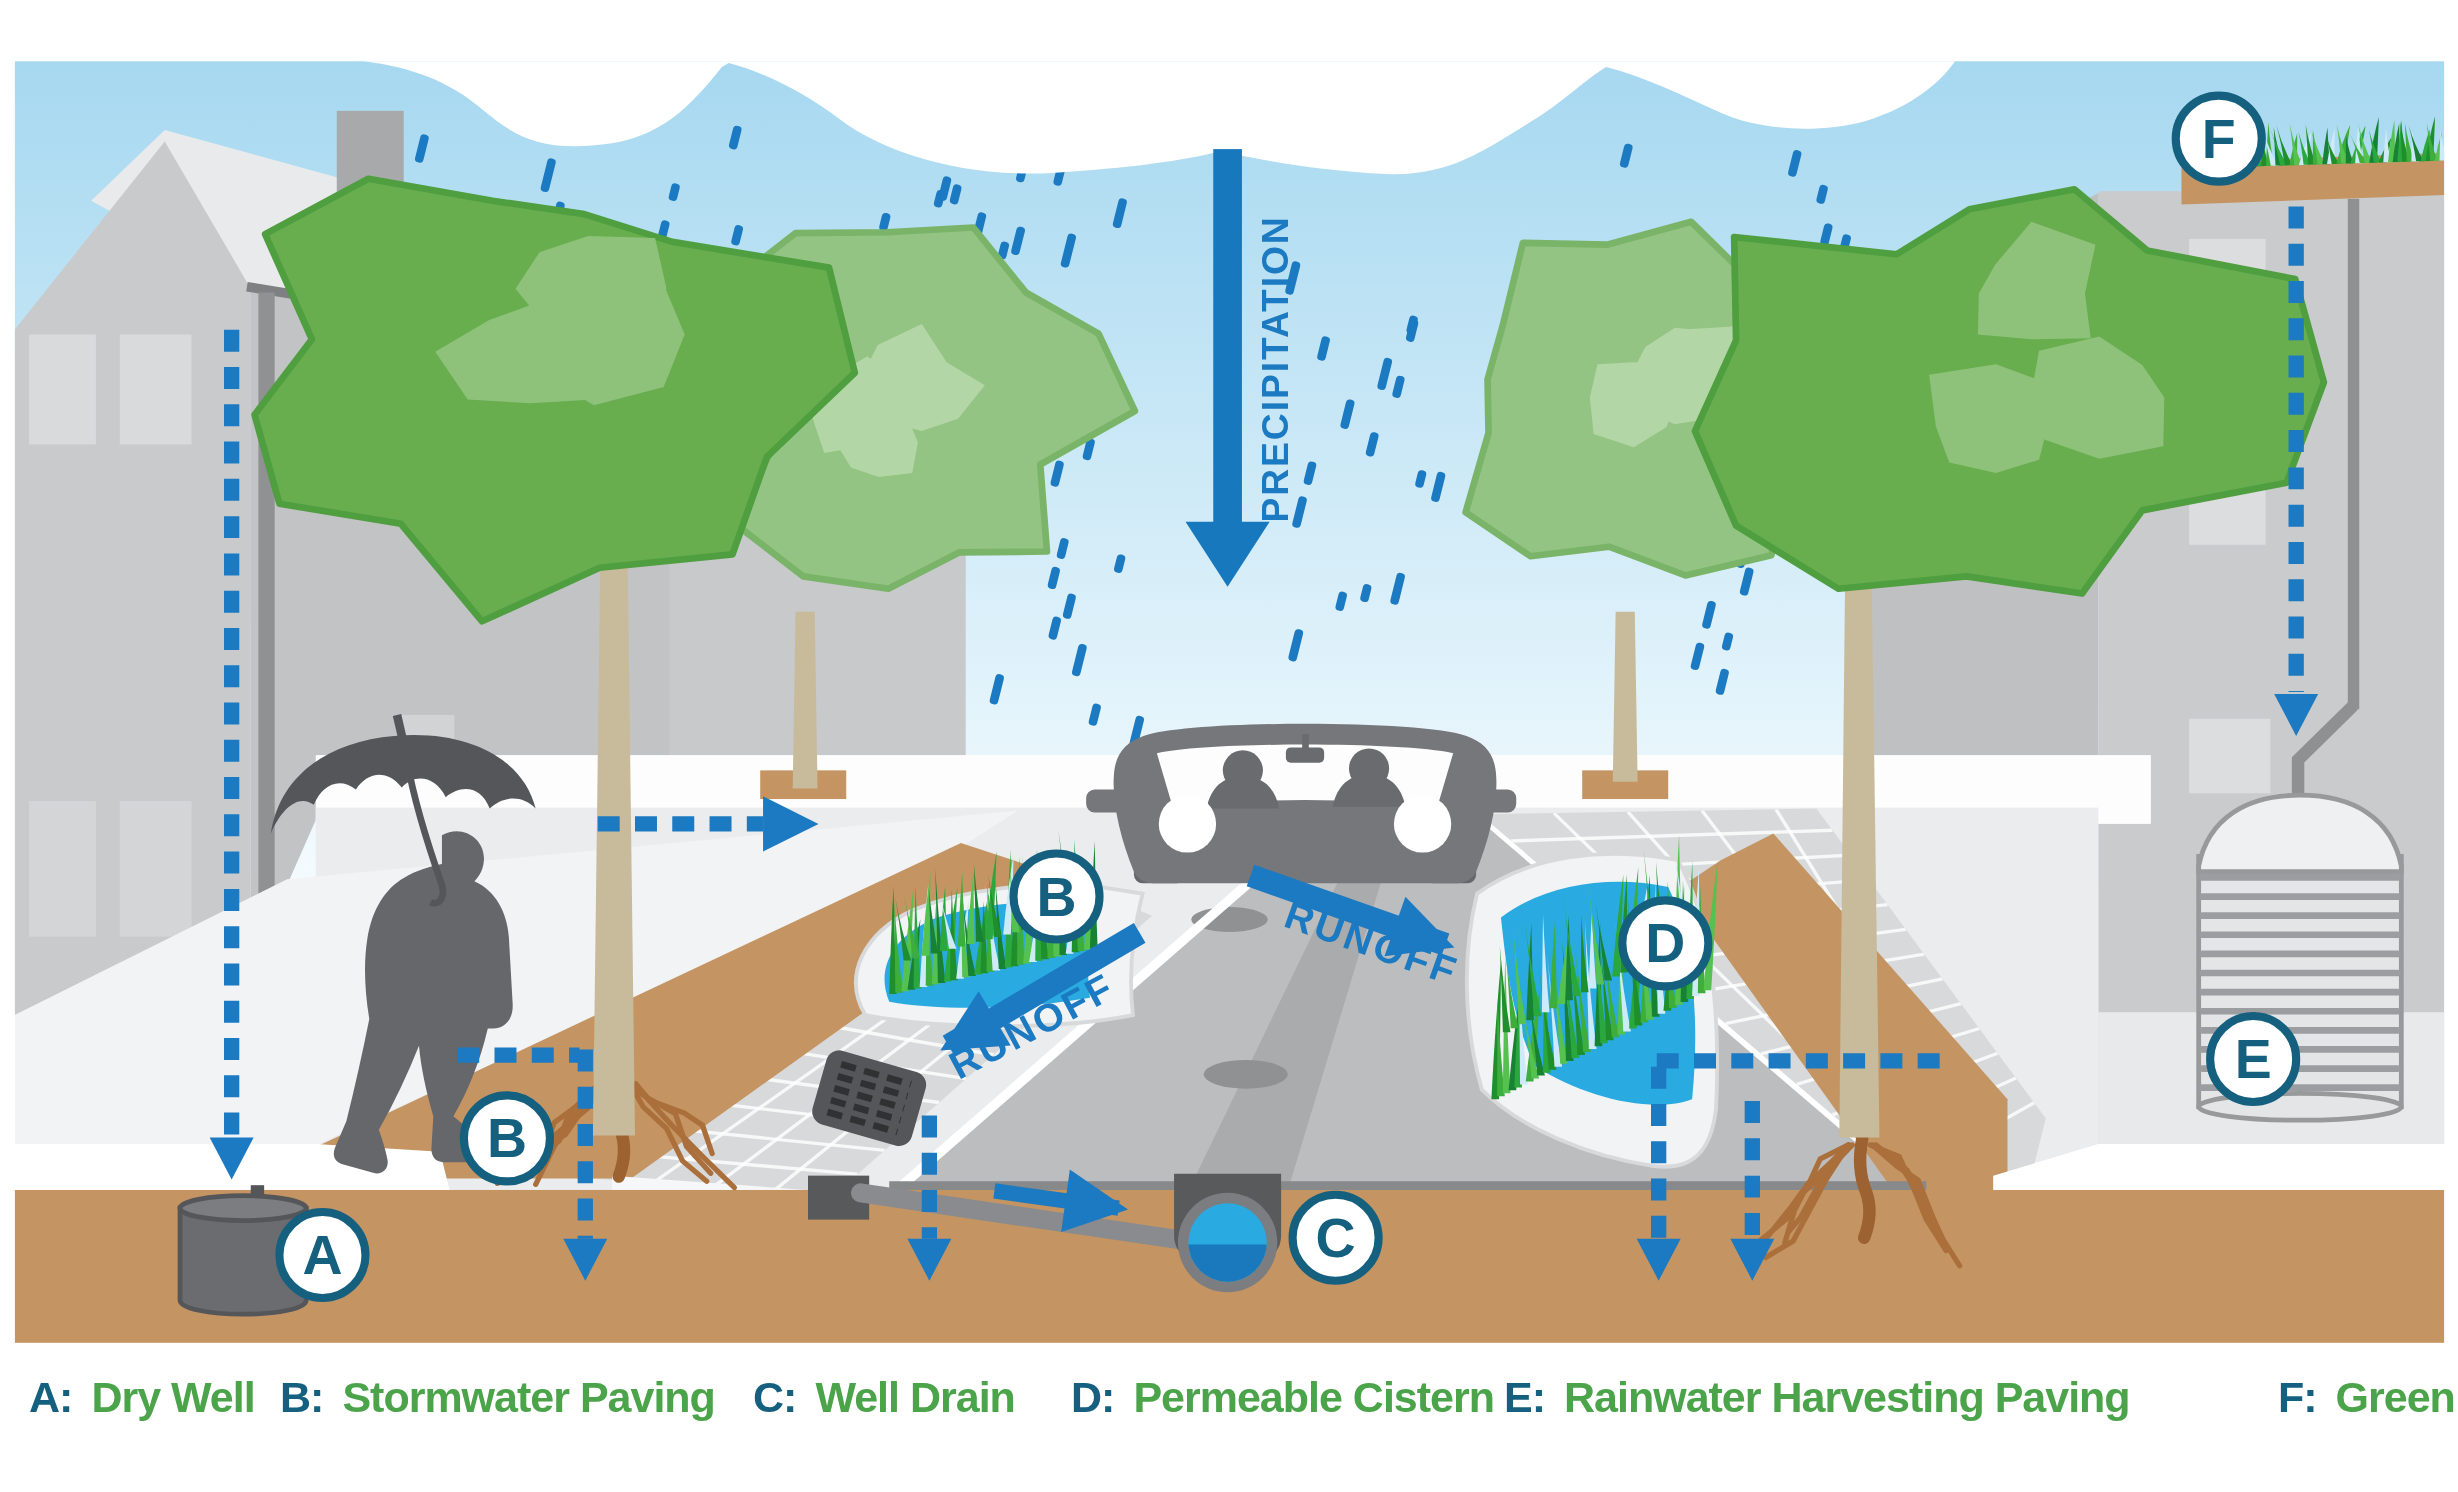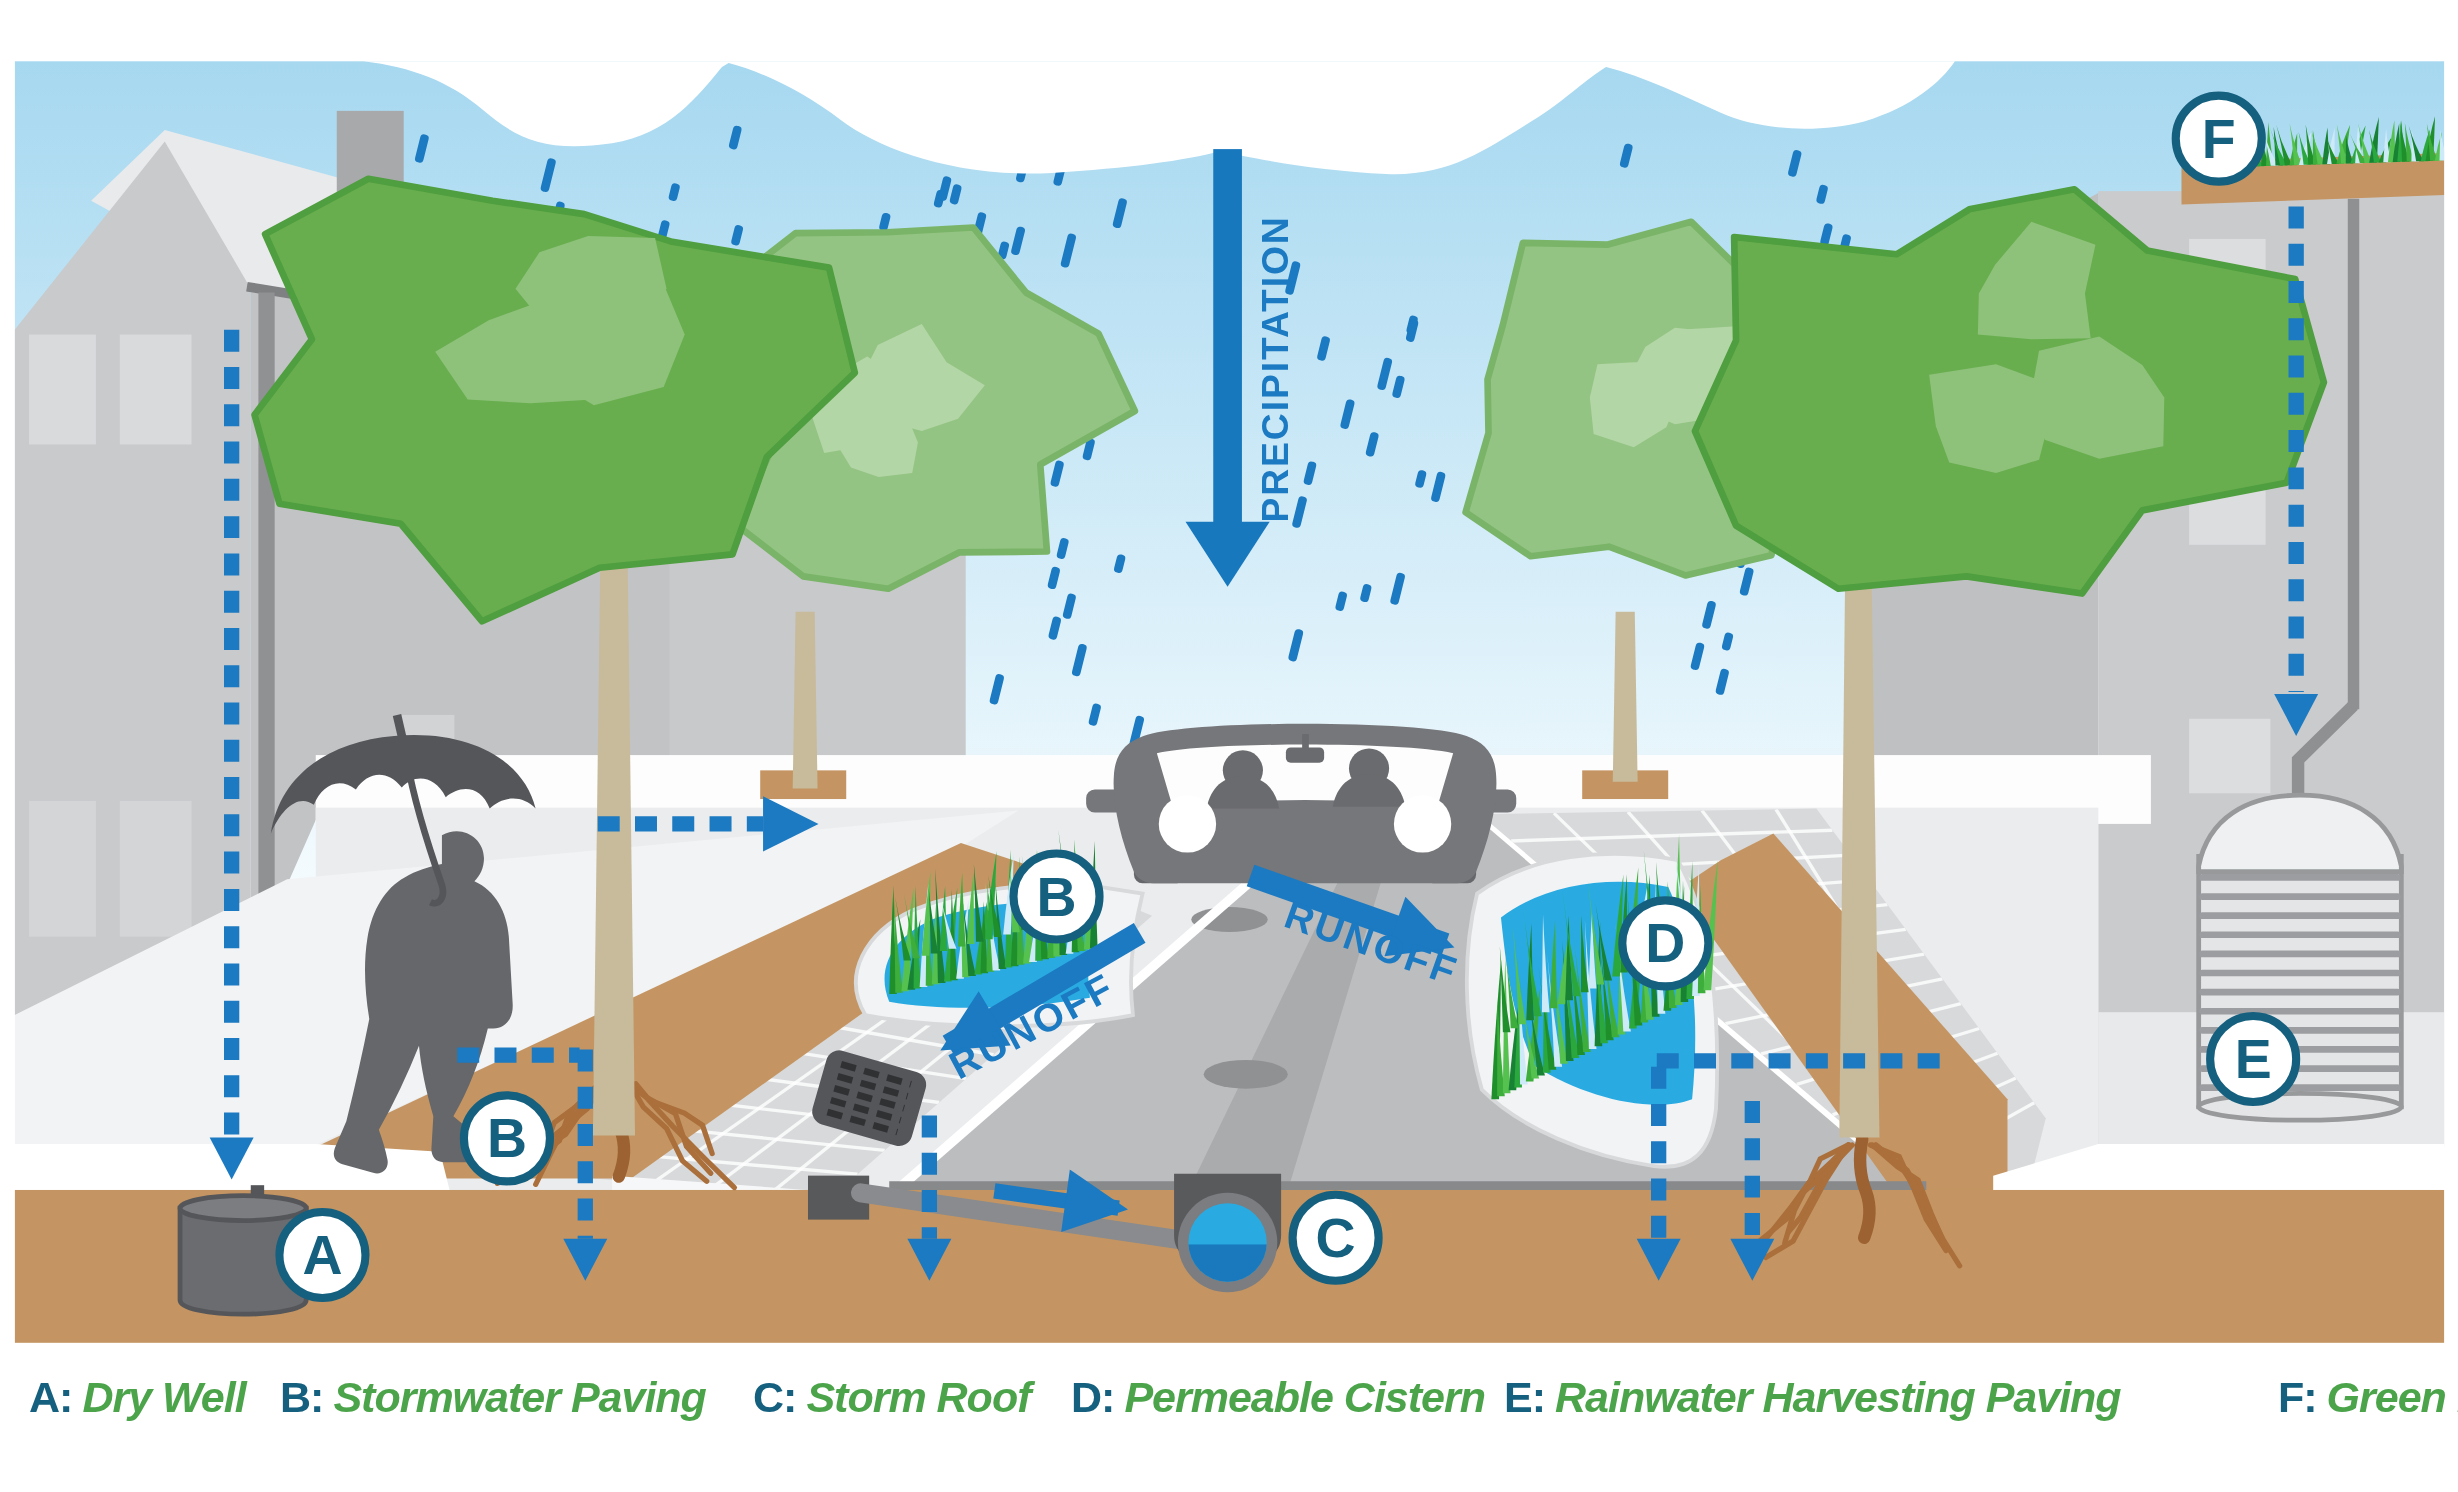--- a/index.html
+++ b/index.html
@@ -4,21 +4,21 @@
 <style>
   html,body{margin:0;padding:0;background:#fff;}
   #canvas{position:relative;width:2459px;height:1492px;background:#ffffff;overflow:hidden;
           font-family:"Liberation Sans",sans-serif;}
   #scene{position:absolute;left:0;top:0;}
   svg text{font-family:"Liberation Sans",sans-serif;font-weight:bold;}
   .badge-circle{fill:#ffffff;stroke:var(--teal,#16607f);stroke-width:8.5px;}
   .badge-letter{fill:var(--teal,#16607f);font-size:58px;text-anchor:middle;}
   .legend-item{position:absolute;top:1373px;white-space:nowrap;font-weight:bold;font-size:43px;letter-spacing:-1px;}
   .legend-letter{color:var(--teal,#16607f);}
-  .legend-name{color:var(--green,#4ba34a);margin-left:10px;font-style:italic;}
+  .legend-name{color:var(--green,#4ba34a);margin-left:19px;}
   .flowtext{fill:var(--blue,#1b7ac1);}
 </style>
 </head>
 <body>
 
 <div id="canvas">
 <svg id="scene" width="2459" height="1492" viewBox="0 0 2572 1561">
   <defs>
     <linearGradient id="skyg" x1="0" y1="0" x2="0" y2="1">
       <stop offset="0" stop-color="#a6d8f0"></stop>
@@ -646,19 +646,19 @@
 
   <rect x="0" y="0" width="2572" height="64" fill="#ffffff"></rect>
   <rect x="0" y="0" width="15" height="1561" fill="#ffffff"></rect>
   <rect x="2557" y="0" width="15" height="1561" fill="#ffffff"></rect>
   <rect x="0" y="1405" width="2572" height="156" fill="#ffffff"></rect>
 </svg>
 
   <div>
     <div class="legend-item" style="left:29px"><span class="legend-letter">A:</span><span class="legend-name">Dry Well</span></div>
     <div class="legend-item" style="left:280px"><span class="legend-letter">B:</span><span class="legend-name">Stormwater Paving</span></div>
-    <div class="legend-item" style="left:753px"><span class="legend-letter">C:</span><span class="legend-name">Storm Roof</span></div>
+    <div class="legend-item" style="left:753px"><span class="legend-letter">C:</span><span class="legend-name">Well Drain</span></div>
     <div class="legend-item" style="left:1071px"><span class="legend-letter">D:</span><span class="legend-name">Permeable Cistern</span></div>
     <div class="legend-item" style="left:1504px"><span class="legend-letter">E:</span><span class="legend-name">Rainwater Harvesting Paving</span></div>
     <div class="legend-item" style="left:2278px"><span class="legend-letter">F:</span><span class="legend-name">Green Roof</span></div>
   </div>
 </div>
 
 
 </body></html>

